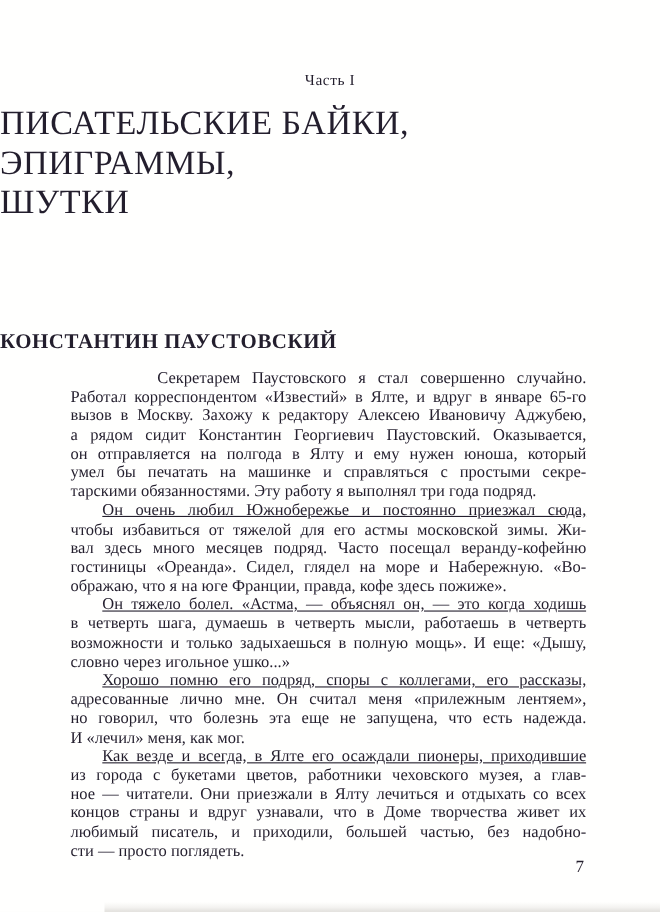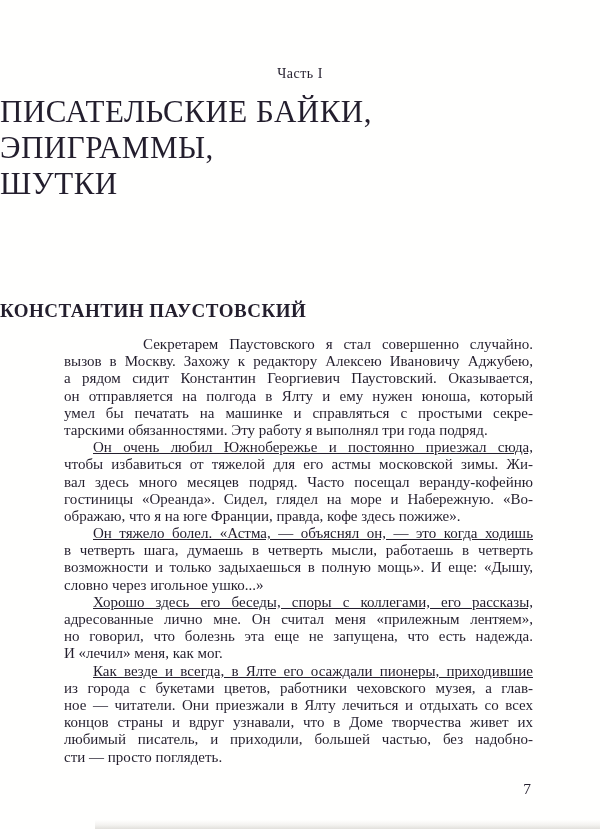--- a/index.html
+++ b/index.html
@@ -104,35 +104,36 @@
   <h1 class="part-title">
     <div>ПИСАТЕЛЬСКИЕ БАЙКИ,</div>
     <div>ЭПИГРАММЫ,</div>
     <div>ШУТКИ</div>
   </h1>
 
   <h2 class="section-heading">КОНСТАНТИН ПАУСТОВСКИЙ</h2>
 
   <div class="body-text">
       <div class="line indent-large just">Секретарем Паустовского я стал совершенно случайно.</div>
+      <div class="line just">Работал корреспондентом «Известий» в Ялте, и вдруг в январе 65-го</div>
       <div class="line just">вызов в Москву. Захожу к редактору Алексею Ивановичу Аджубею,</div>
       <div class="line just">а рядом сидит Константин Георгиевич Паустовский. Оказывается,</div>
       <div class="line just">он отправляется на полгода в Ялту и ему нужен юноша, который</div>
       <div class="line just">умел бы печатать на машинке и справляться с простыми секре-</div>
       <div class="line">тарскими обязанностями. Эту работу я выполнял три года подряд.</div>
       <div class="line indent just">Он очень любил Южнобережье и постоянно приезжал сюда,</div>
       <div class="line just">чтобы избавиться от тяжелой для его астмы московской зимы. Жи-</div>
       <div class="line just">вал здесь много месяцев подряд. Часто посещал веранду-кофейню</div>
       <div class="line just">гостиницы «Ореанда». Сидел, глядел на море и Набережную. «Во-</div>
       <div class="line">ображаю, что я на юге Франции, правда, кофе здесь пожиже».</div>
       <div class="line indent just">Он тяжело болел. «Астма, — объяснял он, — это когда ходишь</div>
       <div class="line just">в четверть шага, думаешь в четверть мысли, работаешь в четверть</div>
       <div class="line just">возможности и только задыхаешься в полную мощь». И еще: «Дышу,</div>
       <div class="line">словно через игольное ушко...»</div>
-      <div class="line indent just">Хорошо здесь его беседы, споры с коллегами, его рассказы,</div>
+      <div class="line indent just">Хорошо помню его подряд, споры с коллегами, его рассказы,</div>
       <div class="line just">адресованные лично мне. Он считал меня «прилежным лентяем»,</div>
       <div class="line just">но говорил, что болезнь эта еще не запущена, что есть надежда.</div>
       <div class="line">И «лечил» меня, как мог.</div>
       <div class="line indent just">Как везде и всегда, в Ялте его осаждали пионеры, приходившие</div>
       <div class="line just">из города с букетами цветов, работники чеховского музея, а глав-</div>
       <div class="line just">ное — читатели. Они приезжали в Ялту лечиться и отдыхать со всех</div>
       <div class="line just">концов страны и вдруг узнавали, что в Доме творчества живет их</div>
       <div class="line just">любимый писатель, и приходили, большей частью, без надобно-</div>
       <div class="line">сти — просто поглядеть.</div>
     </div>

